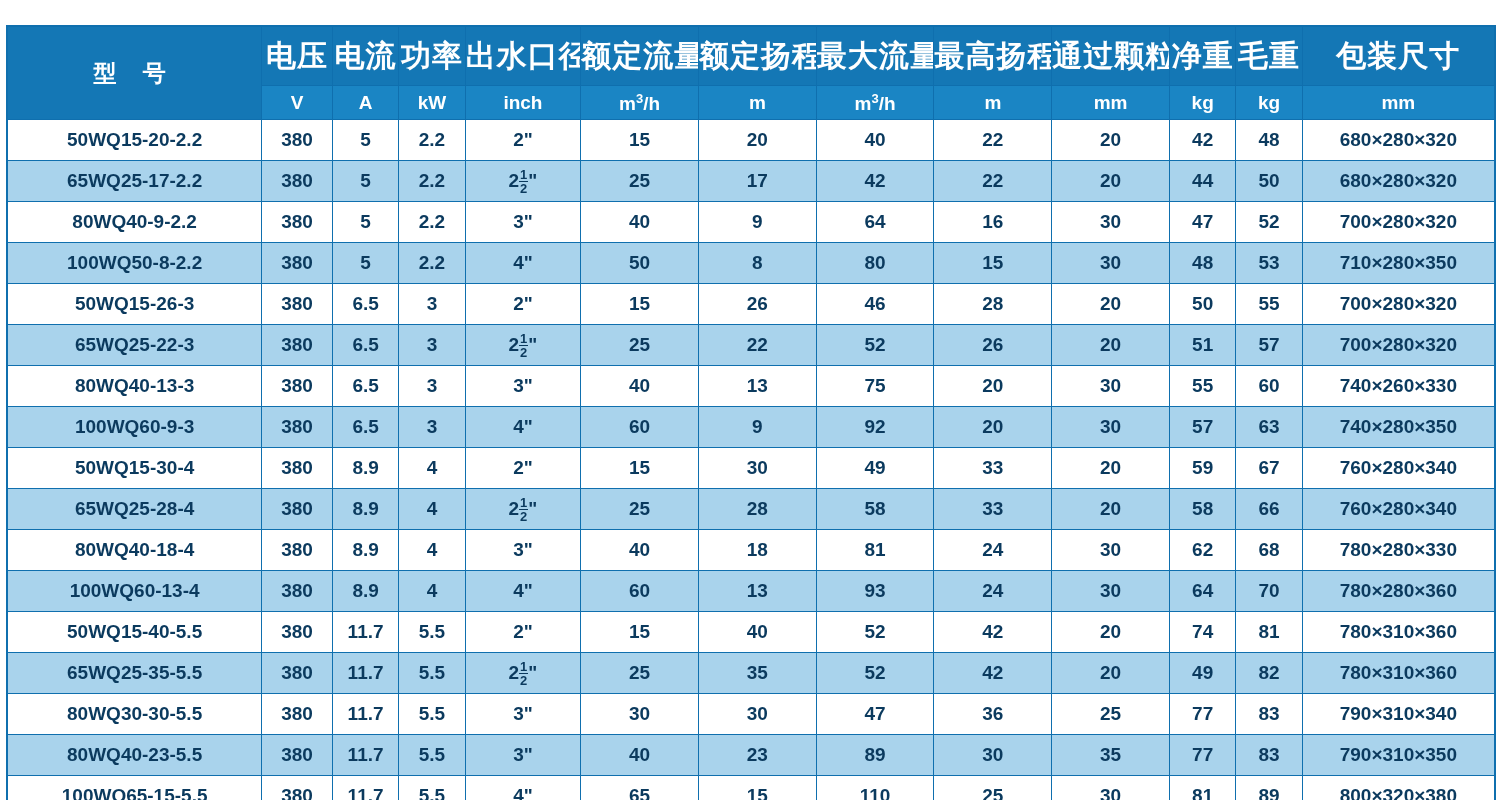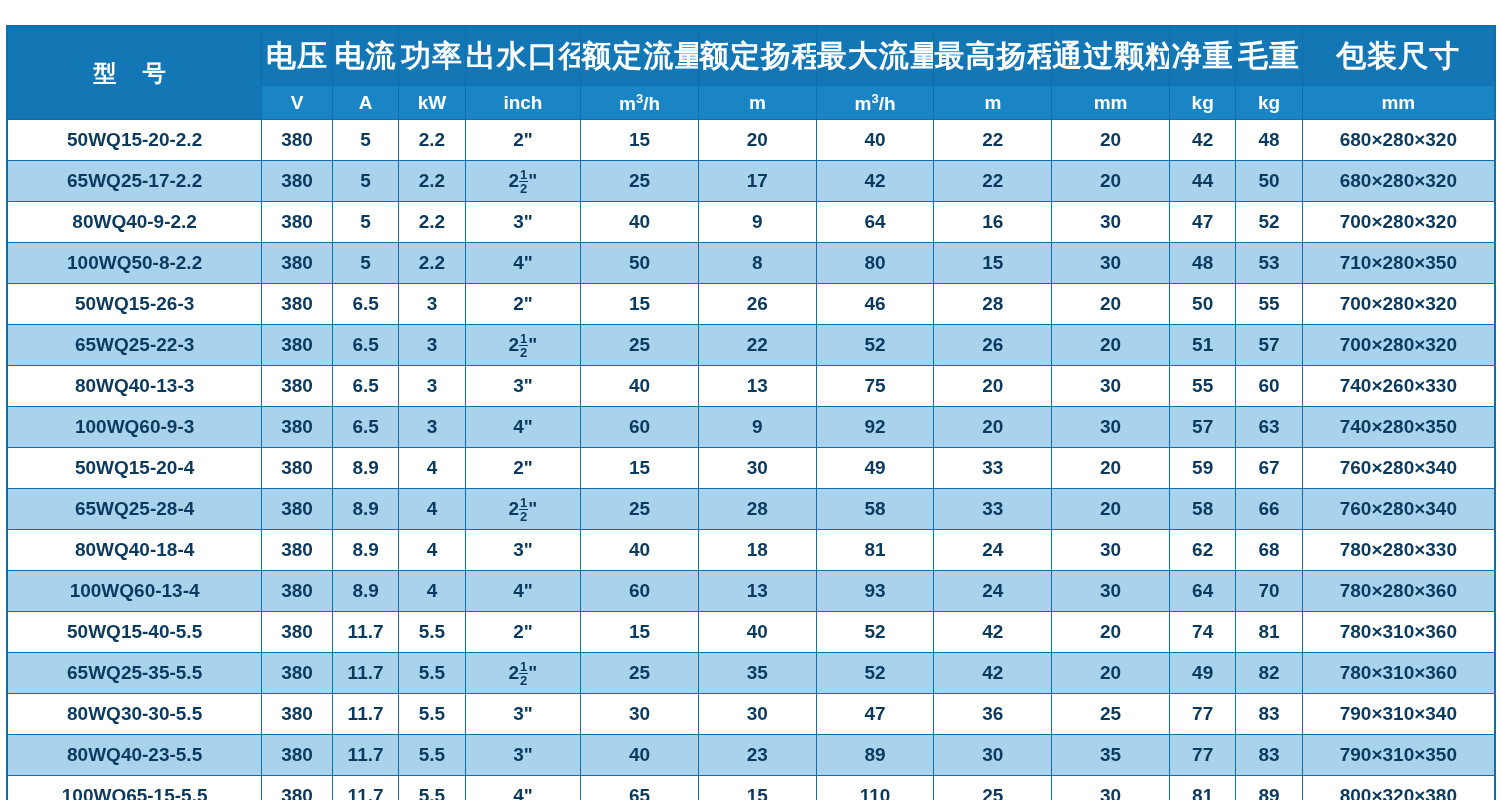--- a/index.html
+++ b/index.html
@@ -280,21 +280,21 @@
           <td>60</td>
           <td>9</td>
           <td>92</td>
           <td>20</td>
           <td>30</td>
           <td>57</td>
           <td>63</td>
           <td>740×280×350</td>
         </tr>
         <tr class="data row-odd">
-          <td class="model-cell">50WQ15-20-4</td>
+          <td class="model-cell">50WQ15-30-4</td>
           <td>380</td>
           <td>8.9</td>
           <td>4</td>
           <td>2"</td>
           <td>15</td>
           <td>30</td>
           <td>49</td>
           <td>33</td>
           <td>20</td>
           <td>59</td>

